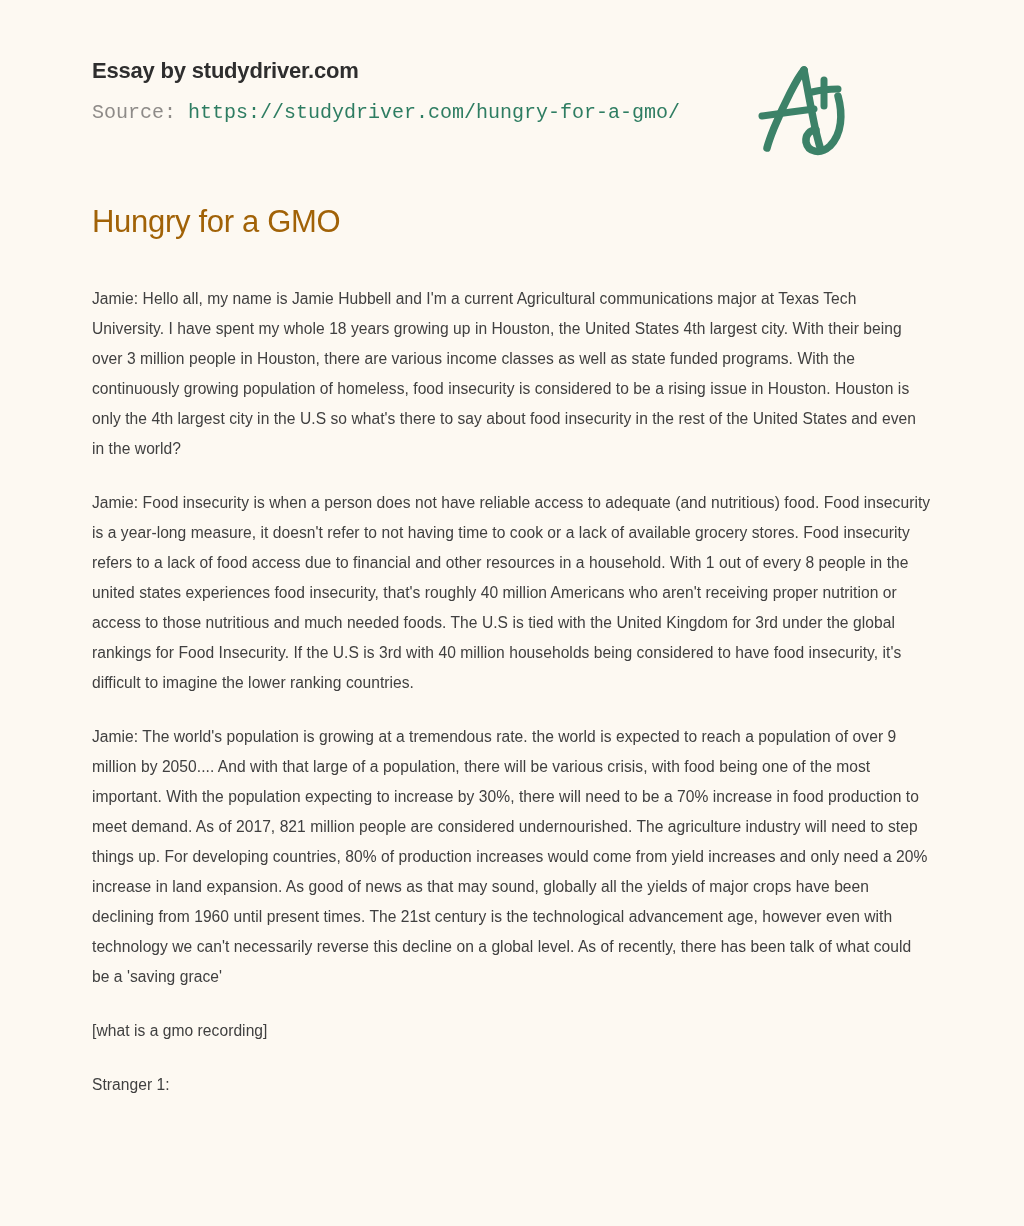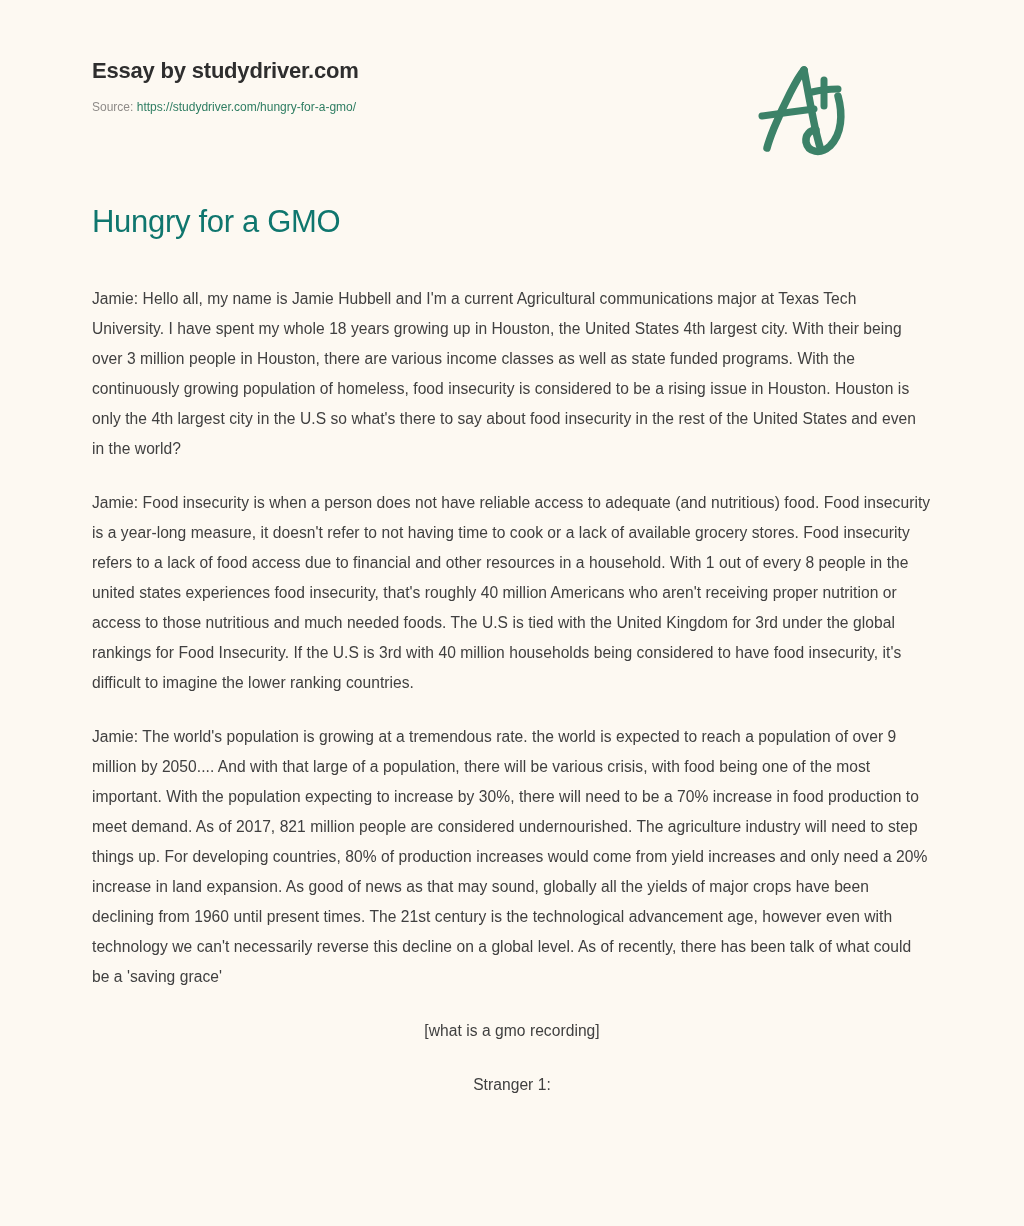--- a/index.html
+++ b/index.html
@@ -36,24 +36,25 @@
   .brand-line {
     font-size: 22px;
     font-weight: bold;
     letter-spacing: -0.2px;
     color: #2e2e2e;
     line-height: 1.2;
   }
 
   .source-line {
     margin-top: 16px;
-    font-size: 12px;
+    font-size: 20px;
     color: #8e8b88;
     line-height: 1.3;
     white-space: nowrap;
+    font-family: Liberation Mono, monospace;
   }
 
   .source-link {
     color: #2e7d62;
     text-decoration: none;
   }
 
   
   .logo {
     position: absolute;
@@ -66,38 +67,38 @@
   .logo svg { display: block; width: 100%; height: 100%; }
 
   
   .article {
     padding-top: 83px;
   }
 
   .article-title {
     font-size: 31px;
     font-weight: normal;
-    color: #0f766e;
+    color: #a16207;
     margin: 0 0 44px 0;
     letter-spacing: -0.3px;
     line-height: 1.2;
   }
 
   .para {
     font-size: 15.6px;
     line-height: 30px;
     color: #404040;
     margin: 0 0 24px 0;
     max-width: 845px;
     text-align: left;
     letter-spacing: 0.05px;
   }
   .para:last-child { margin-bottom: 0; }
 
-  .para.short { margin-bottom: 24px; text-align: center; }
+  .para.short { margin-bottom: 24px; }
 </style>
 </head>
 <body>
 
 <div class="page">
 
   <div class="header">
 
     <div class="brand-line">Essay by studydriver.com</div>
 

